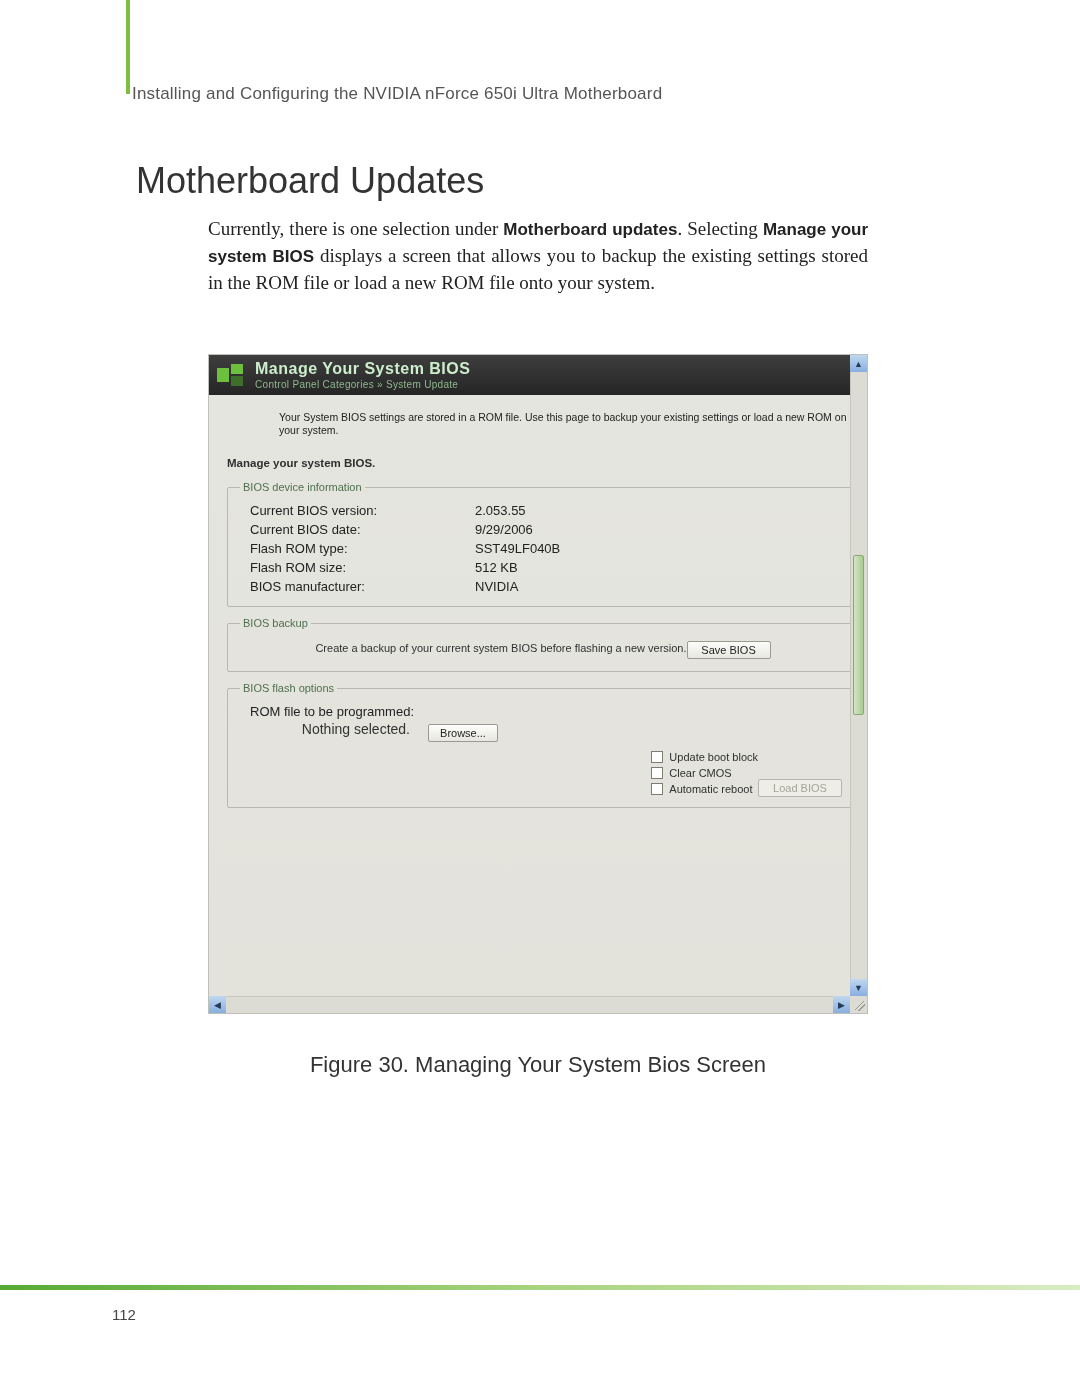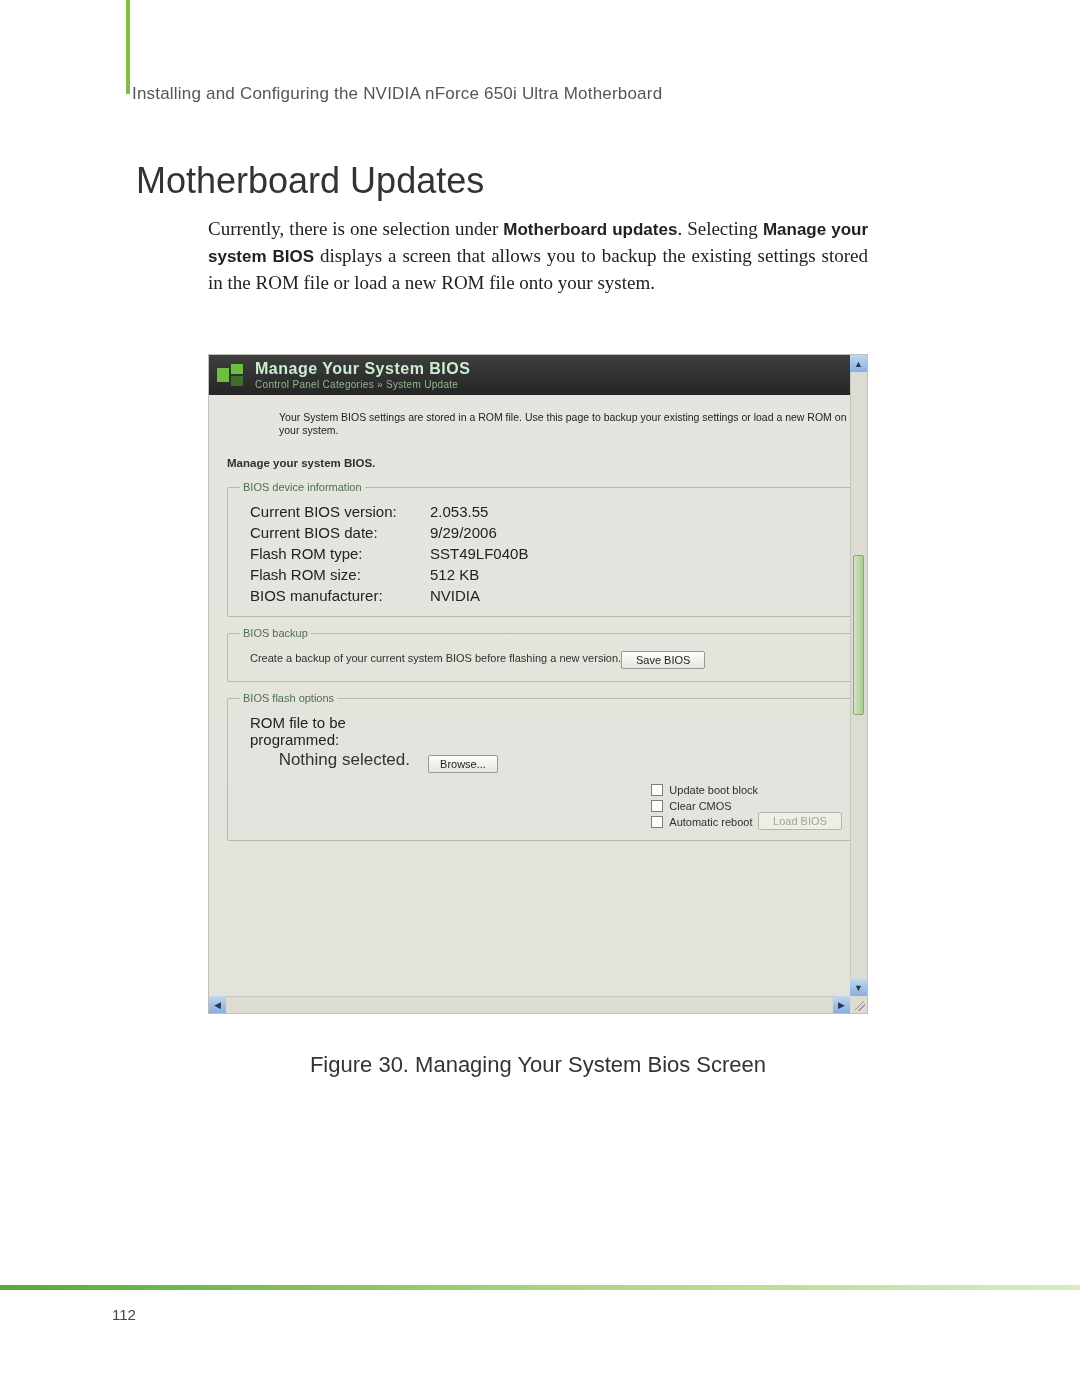--- a/index.html
+++ b/index.html
@@ -113,28 +113,29 @@
     border-radius: 2px;
   }
   fieldset.bios legend {
     color: #4f6f4f;
     font-size: 11px;
     padding: 0 3px;
   }
   .info-row {
     display: flex;
     padding: 2px 0 2px 10px;
-    font-size: 15px;
+    font-size: 13px;
+    gap: 45px;
   }
   .info-label { width: 180px; color: #222; }
   .info-val { color: #222; }
   .backup-row {
     display: flex;
     align-items: flex-start;
-    justify-content: flex-start;
+    justify-content: center;
     padding: 4px 6px 2px 10px;
   }
   .backup-text {
     font-size: 11px;
     line-height: 1.3;
     max-width: 420px;
   }
   .btn {
     font-family: Tahoma, Arial, sans-serif;
     font-size: 11px;
@@ -155,21 +156,21 @@
     margin-top: 12px;
   }
   .flash-row {
     display: flex;
     align-items: center;
     padding: 2px 0 6px 10px;
     gap: 18px;
   }
   .flash-sub {
     padding-left: 60px;
-    font-size: 17px;
+    font-size: 14px;
     color: #333;
     margin-top: -2px;
     margin-bottom: 6px;
   }
   .cb-row {
     display: flex;
     align-items: center;
     gap: 6px;
     padding: 2px 0 2px 10px;
     font-size: 11px;

